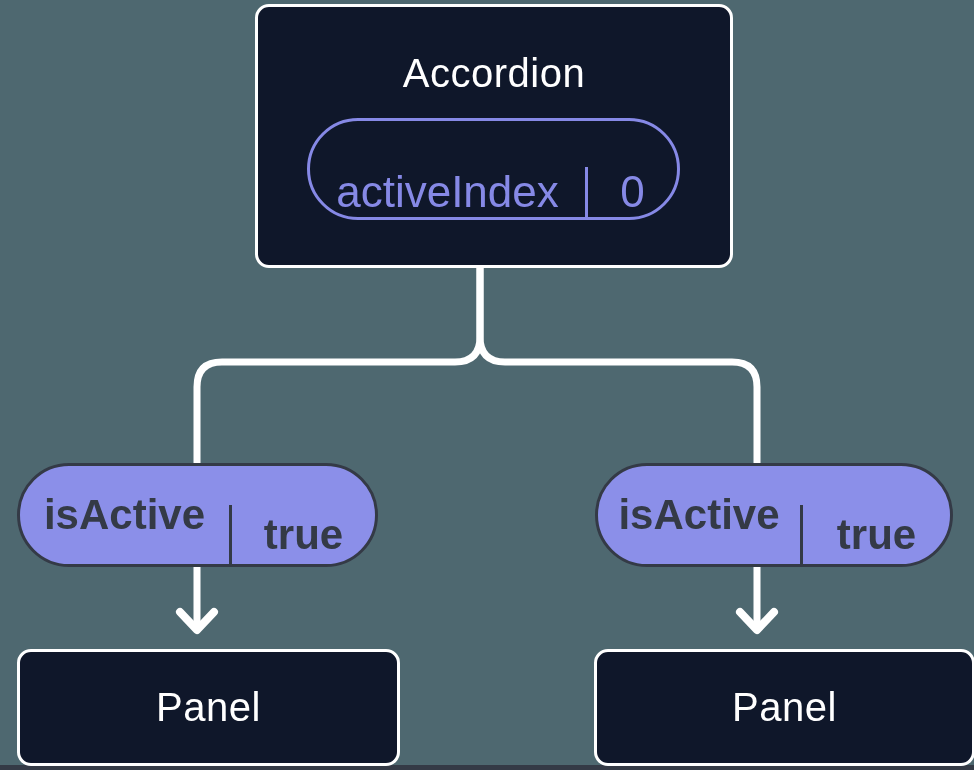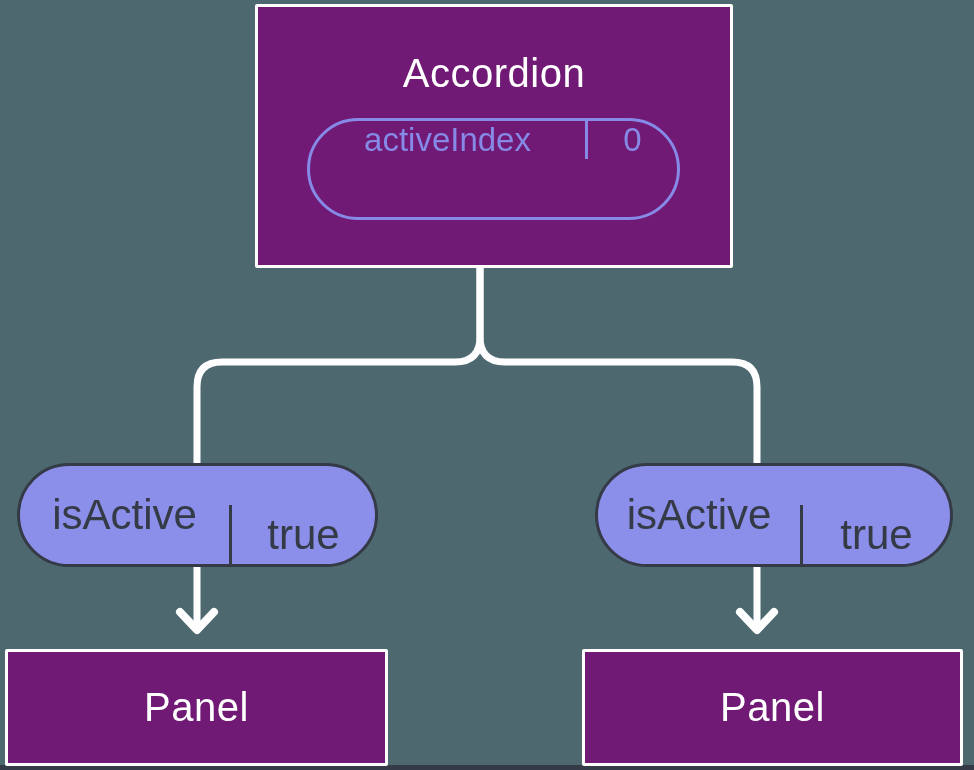--- a/index.html
+++ b/index.html
@@ -30,23 +30,23 @@
   .arrowhead {
     fill: none;
     stroke: #FFFFFF;
     stroke-width: 8;
     stroke-linecap: round;
     stroke-linejoin: round;
   }
   
   .node {
     position: absolute;
-    background: #701a75;
+    background: #0f172a;
     border: 3px solid #FFFFFF;
-    border-radius: 2px;
+    border-radius: 14px;
     box-sizing: border-box;
     z-index: 2;
   }
   .root-node {
     left: 255px; top: 4px;
     width: 478px; height: 264px;
   }
   .root-title {
     position: absolute;
     left: 0; right: 0; top: 44px;
@@ -59,23 +59,23 @@
   }
   
   .prop-pill {
     position: absolute;
     left: 49px; top: 111px;
     width: 373px; height: 102px;
     border: 3px solid #8689E6;
     border-radius: 51px;
     box-sizing: border-box;
     display: flex;
-    align-items: flex-start;
+    align-items: flex-end;
     color: #8689E6;
-    font-size: 33px;
+    font-size: 44px;
   }
   .prop-pill .pill-name {
     flex: 1;
     display: flex;
     align-items: center;
     justify-content: center;
   }
   .prop-pill .pill-value {
     width: 92px;
     box-sizing: border-box;
@@ -90,21 +90,21 @@
     top: 463px;
     height: 104px;
     background: #8B8FE9;
     border: 3px solid #343A46;
     border-radius: 52px;
     box-sizing: border-box;
     display: flex;
     align-items: stretch;
     color: #343A46;
     font-size: 42px;
-    font-weight: 400;
+    font-weight: 700;
     z-index: 2;
   }
   .state-pill.left  { left: 17px;  width: 361px; }
   .state-pill.right { left: 595px; width: 358px; }
   .state-pill .pill-name {
     flex: 1;
     display: flex;
     align-items: center;
     justify-content: center;
   }
@@ -122,20 +122,21 @@
   .panel-node {
     top: 649px;
     height: 117px;
     display: flex;
     align-items: center;
     justify-content: center;
     color: #FFFFFF;
     font-size: 40px;
     font-weight: 500;
     letter-spacing: 0.5px;
+    margin-left: 12px;
   }
   .panel-node.left  { left: 5px;   width: 383px; }
   .panel-node.right { left: 582px; width: 381px; }
   
   .page-edge {
     position: absolute;
     left: 0; bottom: 0;
     width: 100%; height: 5px;
     background: #343A46;
     z-index: 0;

